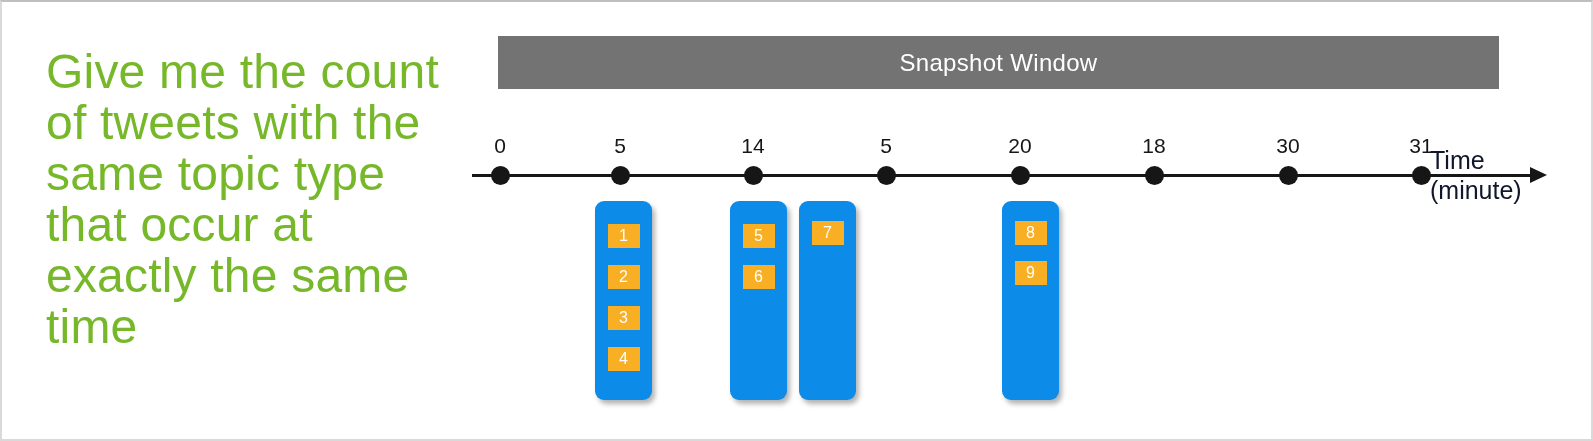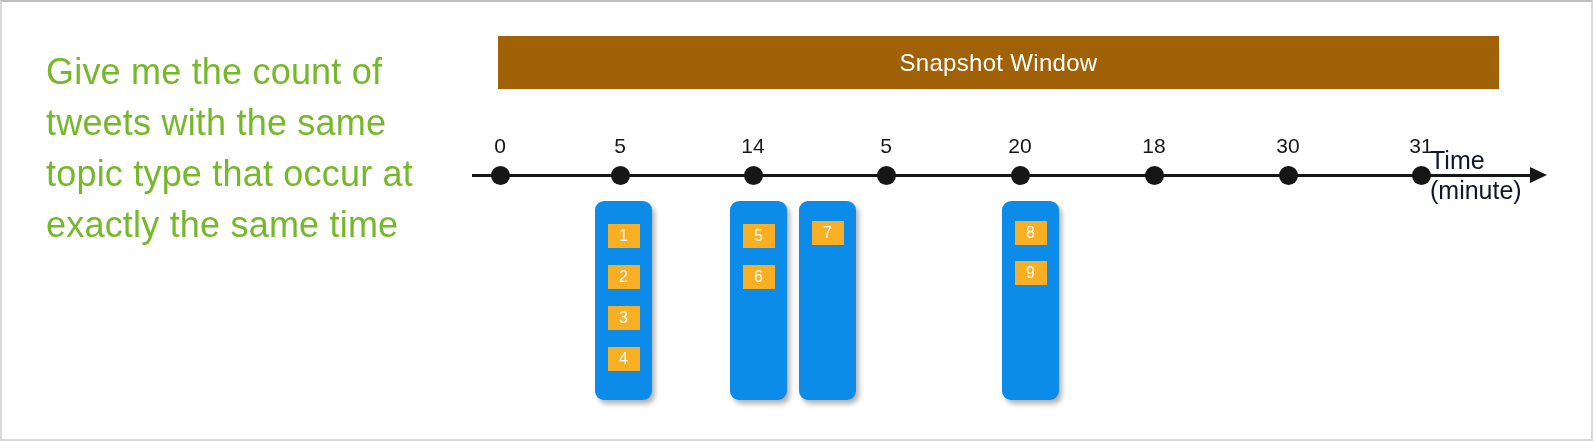--- a/index.html
+++ b/index.html
@@ -23,35 +23,35 @@
     overflow: hidden;
   }
 
   
   .caption {
     position: absolute;
     left: 44px;
     top: 44px;
     width: 400px;
     color: #76B82A;
-    font-size: 36px;
+    font-size: 48px;
     line-height: 51px;
     font-family: "Liberation Sans", sans-serif;
     font-weight: 400;
     letter-spacing: 0.2px;
   }
 
   
   .snapshot-banner {
     position: absolute;
     left: 496px;
     top: 34px;
     width: 1001px;
     height: 53px;
-    background: #a16207;
+    background: #737373;
     display: flex;
     align-items: center;
     justify-content: center;
   }
   .snapshot-banner-label {
     color: #ffffff;
     font-size: 24px;
     font-family: "Liberation Sans", sans-serif;
     letter-spacing: 0.3px;
   }

